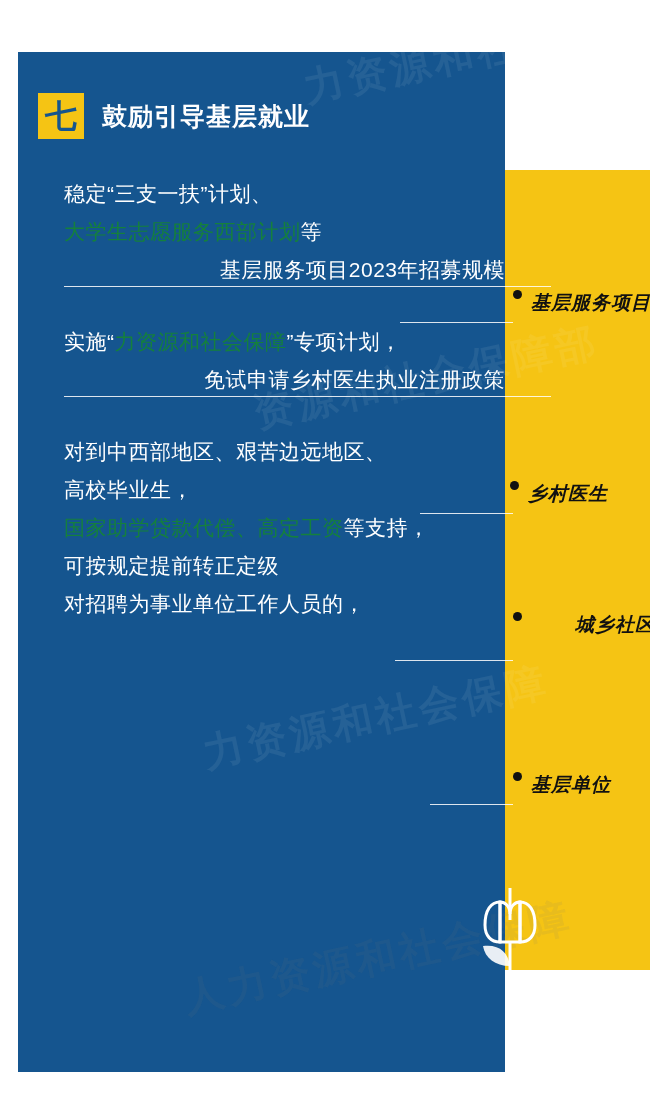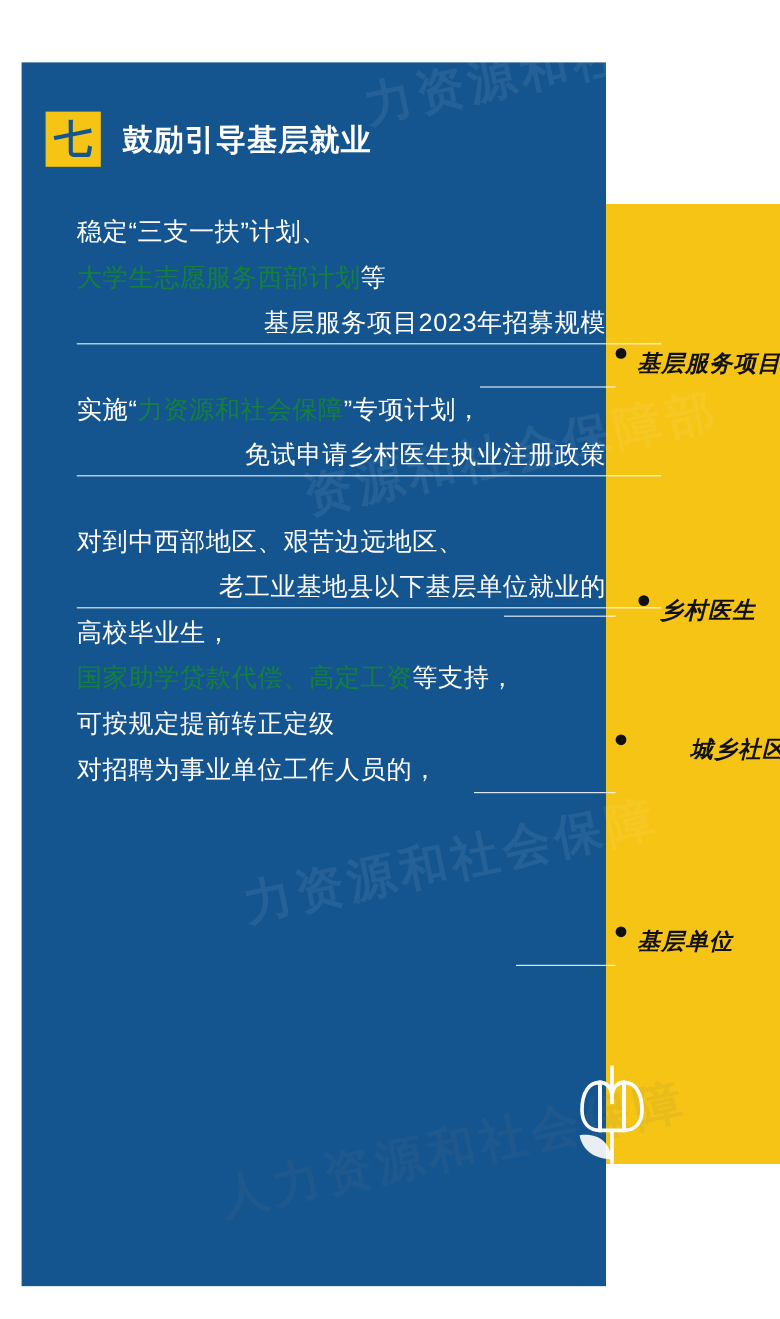--- a/index.html
+++ b/index.html
@@ -197,33 +197,32 @@
       <div class="line"><span>稳定</span><span>“三支一扶”</span><span>计划、</span></div>
       <div class="line"><span class="hl">大学生志愿服务西部计划</span><span>等</span></div>
       <div class="line underline-row"><span>基层服务项目2023年招募规模</span></div>
     </div>
     <div class="block">
       <div class="line"><span>实施“</span><span class="hl">力资源和社会保障</span><span>”专项计划，</span></div>
       <div class="line underline-row"><span>免试申请乡村医生执业注册政策</span></div>
     </div>
     <div class="block">
       <div class="line"><span>对到中西部地区、艰苦边远地区、</span></div>
-      <div class="line underline-row"><span>老工业基地县以下基层单位就业的</span></div>
       <div class="line"><span>高校毕业生，</span></div>
       <div class="line"><span class="hl">国家助学贷款代偿、高定工资</span><span>等支持，</span></div>
       <div class="line"><span>可按规定提前转正定级</span></div>
       <div class="line"><span>对招聘为事业单位工作人员的，</span></div>
     </div>
   </div>
 
 <div class="tag" style="left:513px; top:290px;">
   <span class="dot"></span>
   <span class="tag-label">基层服务项目</span>
 </div>
-<div class="tag" style="left:532px; top:481px;margin-top:15px;">
+<div class="tag" style="left:510px; top:481px;">
   <span class="dot"></span>
   <span class="tag-label">乡村医生</span>
 </div>
 <div class="tag" style="left:513px; top:612px;gap:44px;">
   <span class="dot"></span>
   <span class="tag-label">城乡社区</span>
 </div>
 <div class="tag" style="left:513px; top:772px;">
   <span class="dot"></span>
   <span class="tag-label">基层单位</span>

